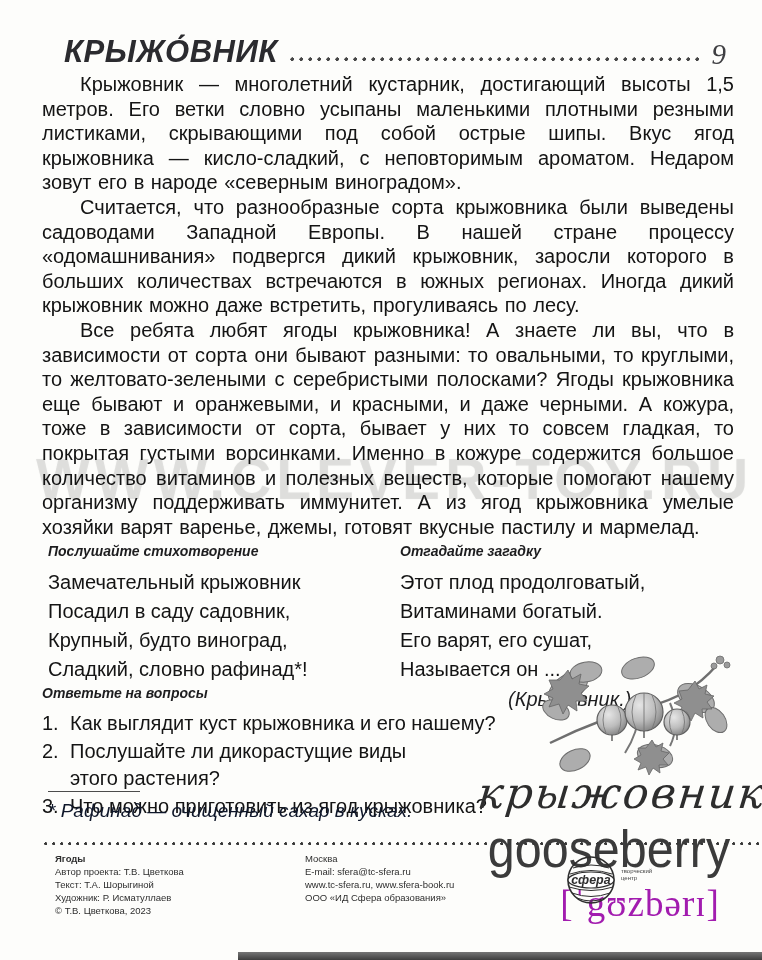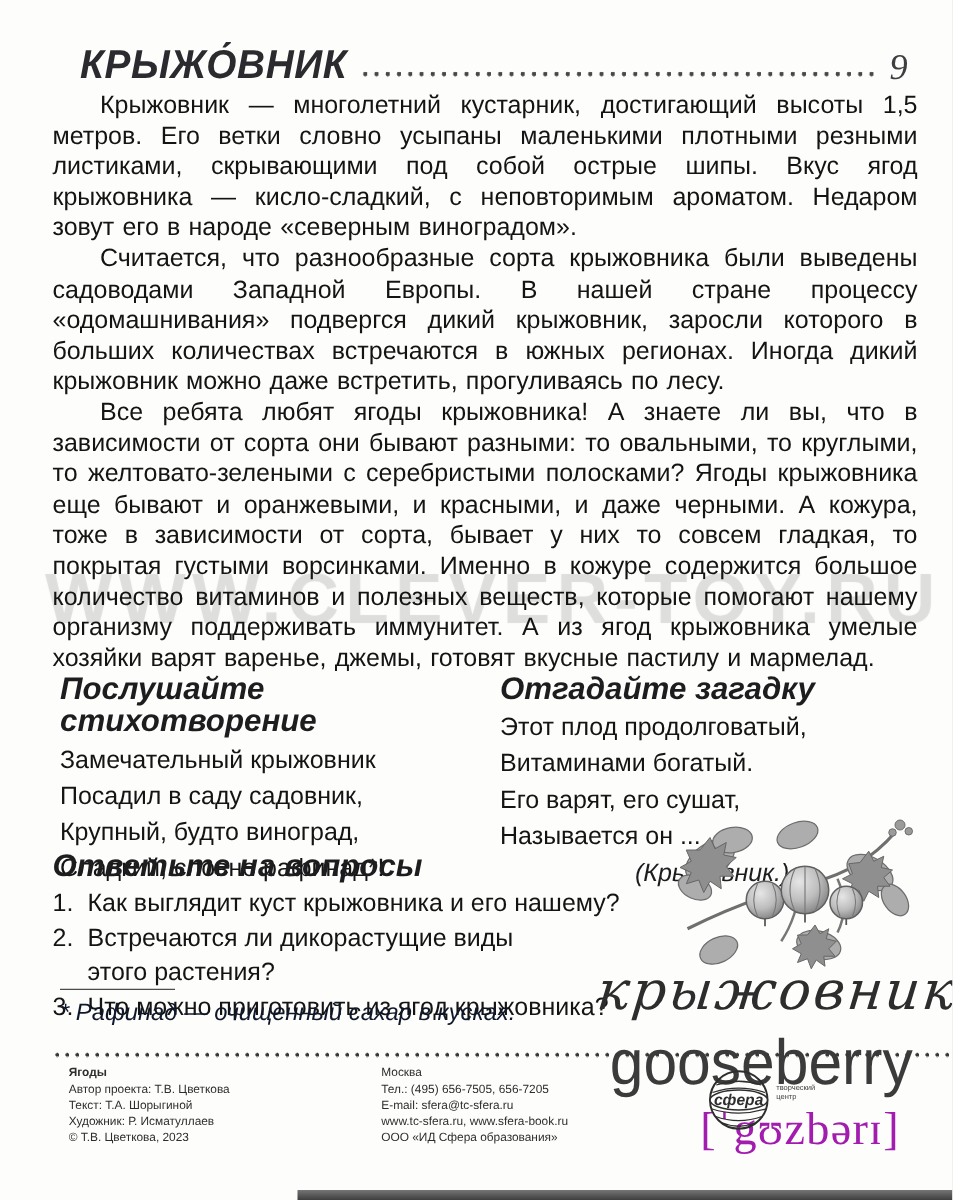--- a/index.html
+++ b/index.html
@@ -31,21 +31,21 @@
   .body-text{
     position:absolute;top:72px;left:42px;width:692px;z-index:2;
     font-size:20px;line-height:24.6px;text-align:justify;word-spacing:1px;color:#141414;
   }
   .body-text p{margin:0;text-indent:38px;}
   
   .two-col{position:absolute;top:538px;left:48px;width:686px;display:flex;z-index:2;}
   .col-poem{width:352px;}
   .col-riddle{width:334px;}
   .sec-head{
-    margin:0 0 4px 0;font-size:25px;font-weight:bold;font-style:italic;color:#1d1d1f;line-height:26px;
+    margin:0 0 4px 0;font-size:14px;font-weight:bold;font-style:italic;color:#1d1d1f;line-height:26px;
   }
   .verse-line{font-size:20px;line-height:29px;color:#141414;}
   .riddle-answer{font-size:20px;line-height:26px;font-style:italic;color:#1d1d1f;padding-left:108px;margin-top:2px;}
   
   .questions{position:absolute;top:680px;left:42px;width:470px;z-index:2;}
   .q-row{display:flex;font-size:20px;line-height:27.5px;color:#141414;}
   .q-num{width:28px;flex:none;}
   .q-text{flex:1;}
   
   .footnote-rule{position:absolute;top:791px;left:48px;width:92px;border-top:1.5px solid #4c4c4c;z-index:2;}
@@ -126,21 +126,21 @@
 
   <section class="questions">
     <h2 class="sec-head">Ответьте на вопросы</h2>
     <div class="q-row">
       <span class="q-num">1.</span>
       <span class="q-text">Как выглядит куст крыжовника и его нашему?</span>
     </div>
     <div class="q-row">
       <span class="q-num">2.</span>
       <span class="q-text">
-        <div>Встречаются ли дикорастущие виды</div>
+        <div>Послушайте ли дикорастущие виды</div>
         <div>этого растения?</div>
       </span>
     </div>
     <div class="q-row">
       <span class="q-num">3.</span>
       <span class="q-text">Что можно приготовить из ягод крыжовника?</span>
     </div>
   </section>
 
   <div class="footnote-rule"></div>
@@ -211,21 +211,20 @@
   <div class="colophon">
     <div class="colo-col1">
       <div class="colo-line colo-bold">Ягоды</div>
       <div class="colo-line">Автор проекта: Т.В. Цветкова</div>
       <div class="colo-line">Текст: Т.А. Шорыгиной</div>
       <div class="colo-line">Художник: Р. Исматуллаев</div>
       <div class="colo-line">© Т.В. Цветкова, 2023</div>
     </div>
     <div class="colo-col2">
       <div class="colo-line">Москва</div>
-      <div class="colo-line">Тел.: (495) 656-7505, 656-7205</div>
       <div class="colo-line">E-mail: sfera@tc-sfera.ru</div>
       <div class="colo-line">www.tc-sfera.ru, www.sfera-book.ru</div>
       <div class="colo-line">ООО «ИД Сфера образования»</div>
     </div>
     <div class="colo-logo">
       <svg width="52" height="52" viewBox="0 0 52 52" xmlns="http://www.w3.org/2000/svg">
         <circle cx="26" cy="26" r="23" fill="none" stroke="#2e2e2e" stroke-width="1.6"></circle>
         <g fill="none" stroke="#2e2e2e" stroke-width="1">
           <path d="M8,14 Q26,8 44,14"></path>
           <path d="M5,20 Q26,13 47,20"></path>

